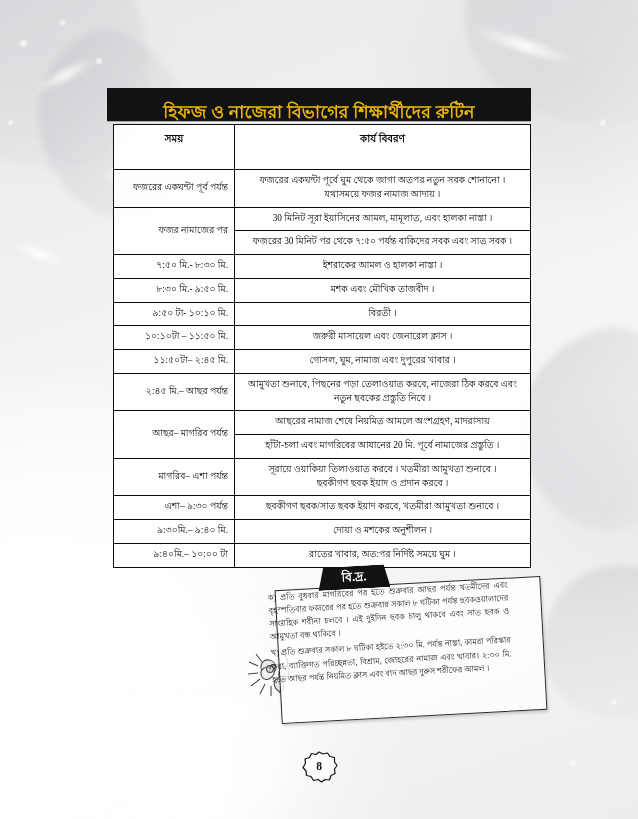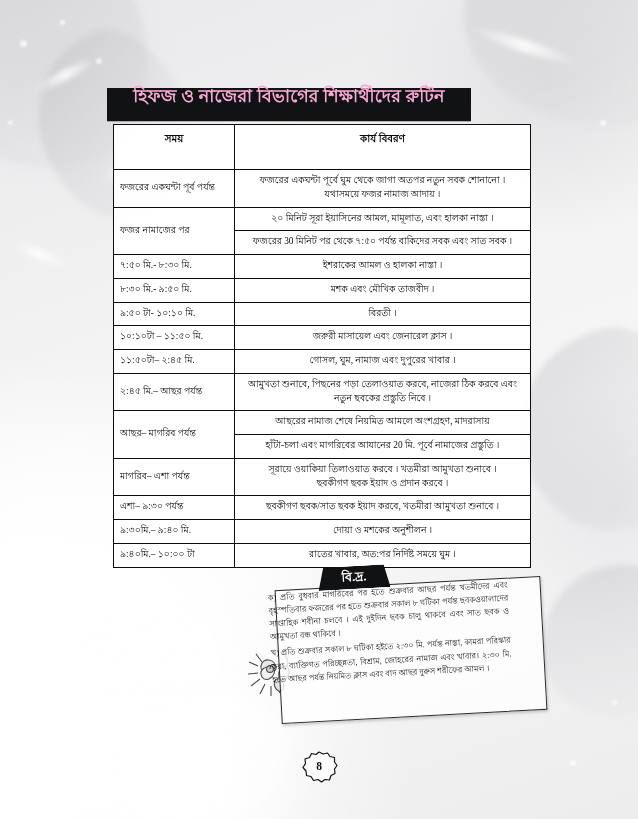--- a/index.html
+++ b/index.html
@@ -29,23 +29,23 @@
   #bg .dot{position:absolute;border-radius:50%;background:rgba(255,255,255,.95);filter:blur(.6px);}
   #bg .dotd{position:absolute;border-radius:50%;background:rgba(255,255,255,.7);filter:blur(1.2px);}
   #bg .streak{position:absolute;border-radius:50%;
     background:linear-gradient(90deg,rgba(255,255,255,0),rgba(255,255,255,.85),rgba(255,255,255,0));
     filter:blur(2.5px);}
 
   
   #content{position:relative;z-index:2;}
 
   .title-bar{
-    position:absolute;left:107px;top:88px;width:364px;height:33px;
-    background:#111214;color:#f9a8d4;
-    display:flex;align-items:flex-start;justify-content:center;
+    position:absolute;left:107px;top:88px;width:424px;height:33px;
+    background:#111214;color:#eab308;
+    display:flex;align-items:flex-end;justify-content:center;
     box-shadow:0 1px 0 rgba(0,0,0,.25);
   }
   .title-bar .title{
     font-size:17.5px;font-weight:700;letter-spacing:.2px;line-height:1;
     white-space:nowrap;
   }
 
   table.routine{
     position:absolute;left:113px;top:124px;width:418px;
     border-collapse:collapse;
@@ -57,21 +57,21 @@
     padding:4px 6px 5px 6px;
     font-size:9.3px;
     line-height:1.48;
     vertical-align:middle;
     color:#0a0a0a;
   }
   table.routine th{
     text-align:center;font-weight:700;font-size:10.3px;padding:6px 4px 23px 4px;
     background:rgba(255,255,255,.86);
   }
-  td.time{width:121px;text-align:left;background:rgba(255,255,255,.78);}
+  td.time{width:121px;text-align:right;background:rgba(255,255,255,.78);}
   td.desc{text-align:center;background:rgba(255,255,255,.78);}
   .col-time{width:121px;}
 
   
   #note-wrap{position:absolute;left:258px;top:566px;width:290px;height:160px;}
   #note-box{
     position:absolute;left:20px;top:17px;width:264px;height:132px;
     background:rgba(255,255,255,.80);
     border:1px solid #2a2a2a;
     transform:rotate(-3.1deg);
@@ -170,21 +170,21 @@
         <th>কার্য বিবরণ</th>
       </tr>
     </thead>
     <tbody id="routine-body">
         <tr>
           <td class="time">ফজরের একঘন্টা পূর্ব পর্যন্ত</td>
           <td class="desc">ফজরের একঘন্টা পূর্বে ঘুম থেকে জাগা অতপর নতুন সবক শোনানো ।<br>যথাসময়ে ফজর নামাজ আদায় ।</td>
         </tr>
         <tr>
           <td class="time" rowspan="2">ফজর নামাজের পর</td>
-          <td class="desc">২০ মিনিট সূরা ইয়াসিনের আমল, মামূলাত, এবং হালকা নাস্তা ।</td>
+          <td class="desc">30 মিনিট সূরা ইয়াসিনের আমল, মামূলাত, এবং হালকা নাস্তা ।</td>
         </tr>
         <tr>
           <td class="desc">ফজরের 30 মিনিট পর থেকে ৭:৫০ পর্যন্ত বাকিদের সবক এবং সাত সবক ।</td>
         </tr>
         <tr>
           <td class="time">৭:৫০ মি.- ৮:৩০ মি.</td>
           <td class="desc">ইশরাকের আমল ও হালকা নাস্তা ।</td>
         </tr>
         <tr>
           <td class="time">৮:৩০ মি.- ৯:৫০ মি.</td>

